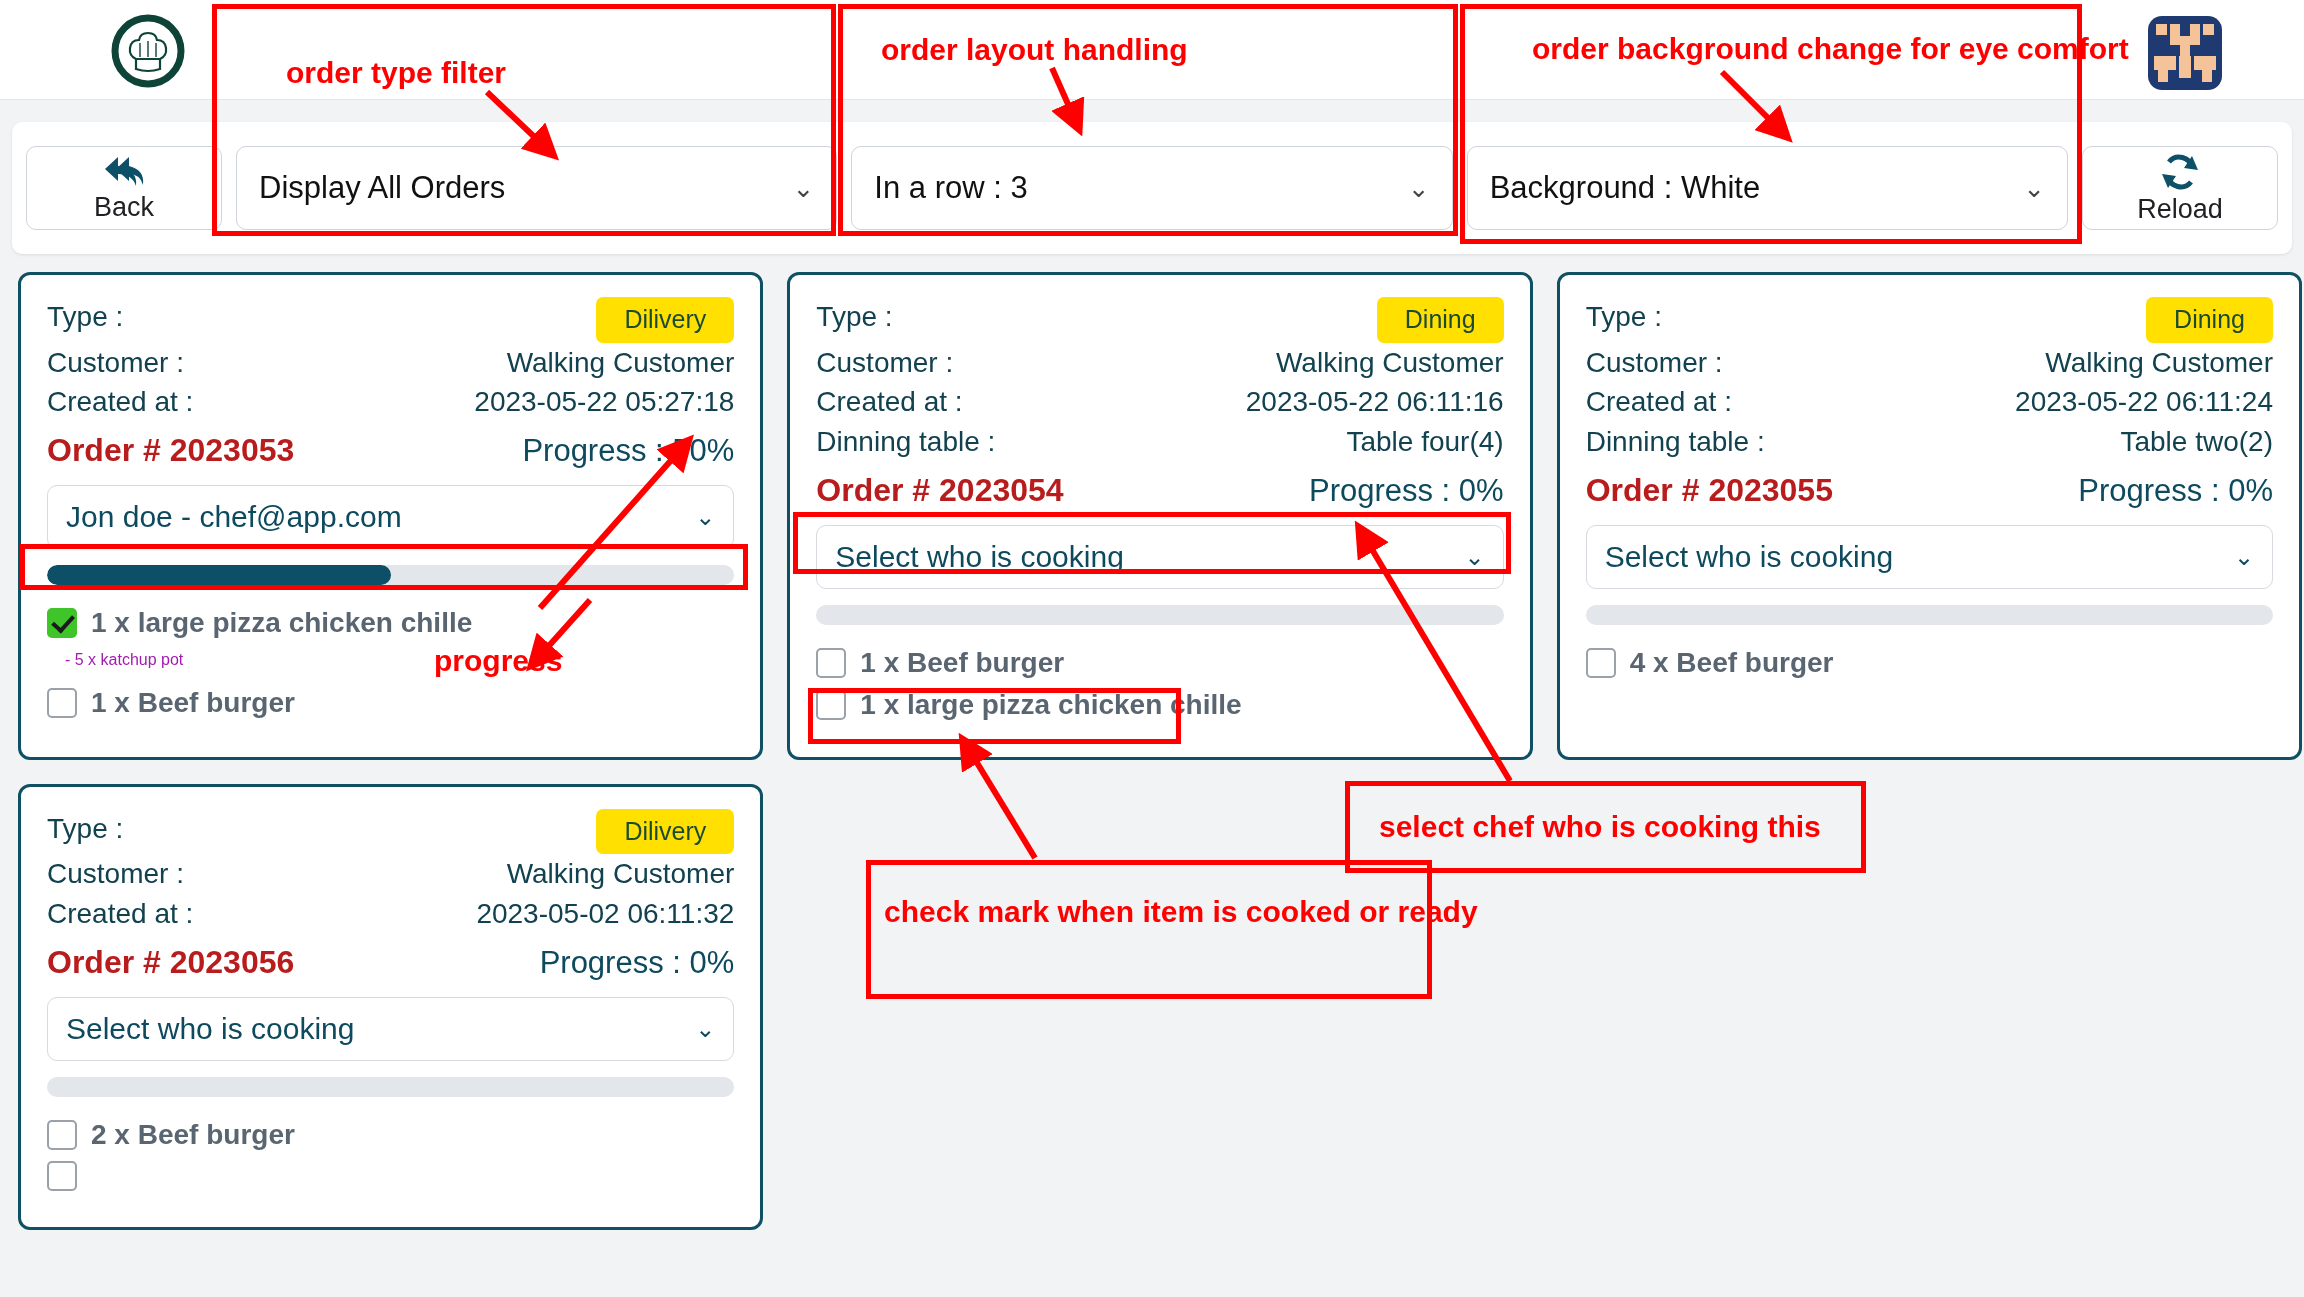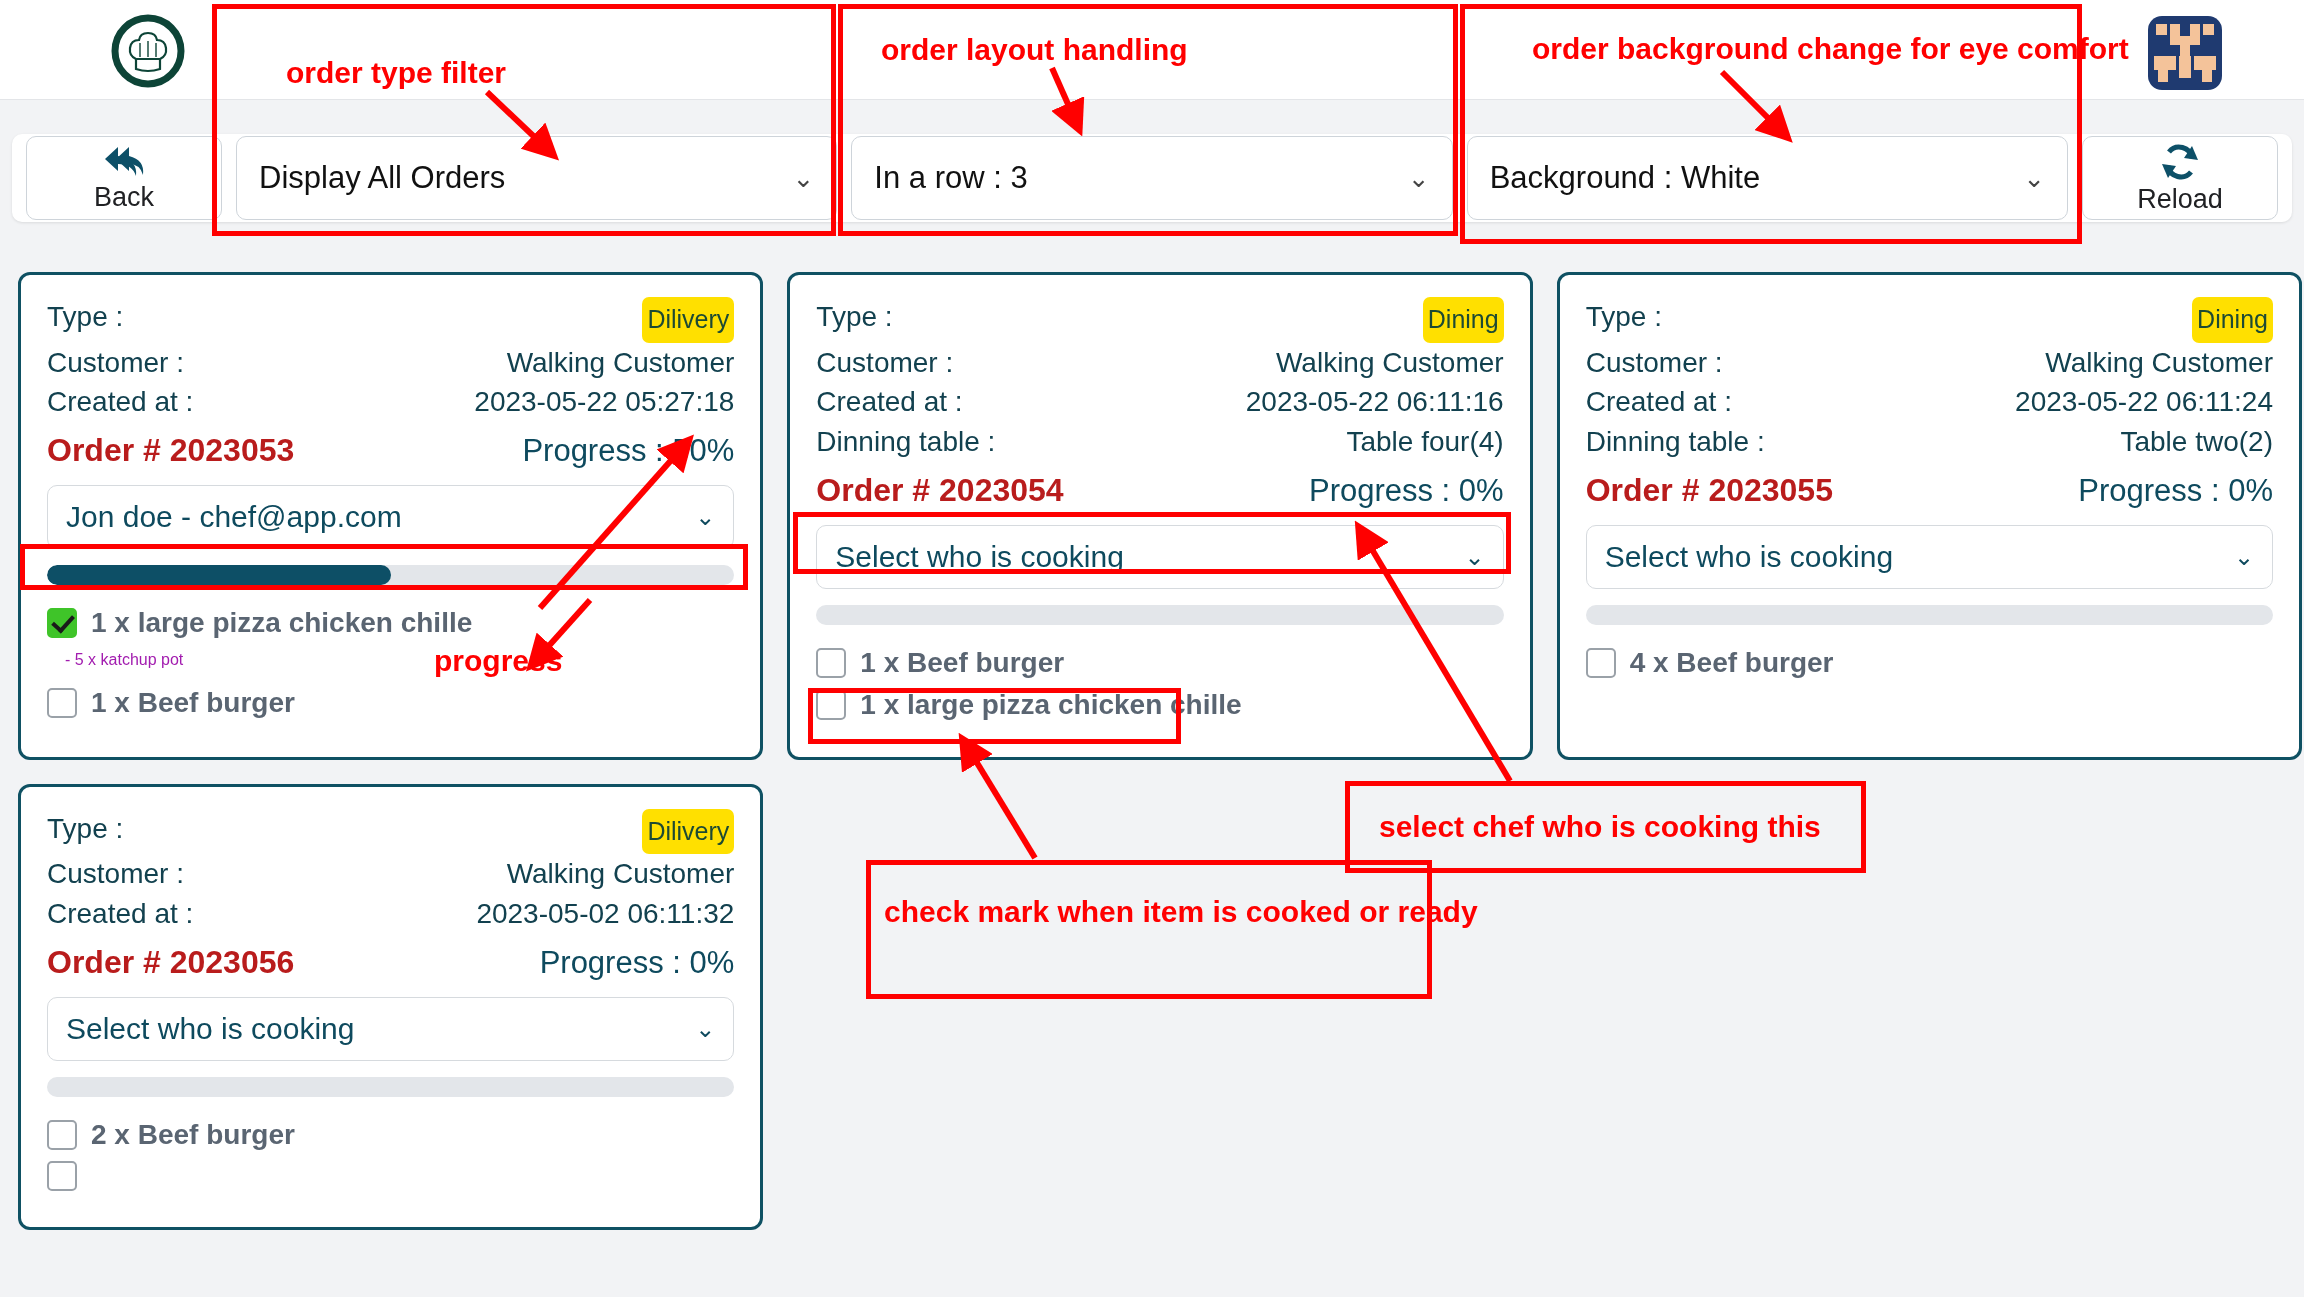--- a/index.html
+++ b/index.html
@@ -20,21 +20,21 @@
   .logo-wrap { position: absolute; left: 110px; top: 13px; width: 76px; height: 76px; }
   .avatar-wrap { position: absolute; left: 2148px; top: 16px; width: 74px; height: 74px; }
   .avatar-box {
     width: 74px; height: 74px; border-radius: 14px; background: #1f3a70;
     position: relative; overflow: hidden;
   }
   .px { position: absolute; background: #f4c39a; }
 
   
   .controls {
-    position: absolute; left: 12px; top: 134px; width: 2280px; height: 88px;
+    position: absolute; left: 12px; top: 122px; width: 2280px; height: 132px;
     background: #ffffff; border-radius: 10px;
     box-shadow: 0 1px 3px rgba(0,0,0,0.10);
     display: flex; align-items: center; padding: 0 14px; gap: 14px;
   }
   .iconbtn {
     width: 196px; height: 84px; border: 1px solid #ced4da; border-radius: 10px;
     background: #fff; display: flex; flex-direction: column; align-items: center;
     justify-content: center; gap: 2px; cursor: pointer; flex: none;
   }
   .iconbtn .glyph { color: #0d5068; line-height: 0; }
@@ -58,21 +58,21 @@
     padding: 22px 26px 26px 26px; min-height: 250px;
   }
   .meta-row {
     display: flex; justify-content: space-between; align-items: flex-start;
     font-size: 28px; color: #12414f; line-height: 1.42;
   }
   .meta-row .k { color: #12414f; }
   .meta-row .v { color: #12414f; text-align: right; }
   .badge {
     background: #ffe000; color: #1d4a33; font-size: 25px;
-    padding: 5px 5px; border-radius: 7px; display: inline-block;
+    padding: 5px 28px; border-radius: 7px; display: inline-block;
   }
   .order-row {
     display: flex; justify-content: space-between; align-items: baseline;
     margin-top: 10px; margin-bottom: 16px;
   }
   .order-no { font-size: 32px; font-weight: bold; color: #b91c1c; }
   .progress-txt { font-size: 31px; color: #0e4a5e; }
   .chef-select {
     height: 64px; border: 1px solid #d6dade; border-radius: 10px; background: #fff;
     display: flex; align-items: center; justify-content: space-between;

